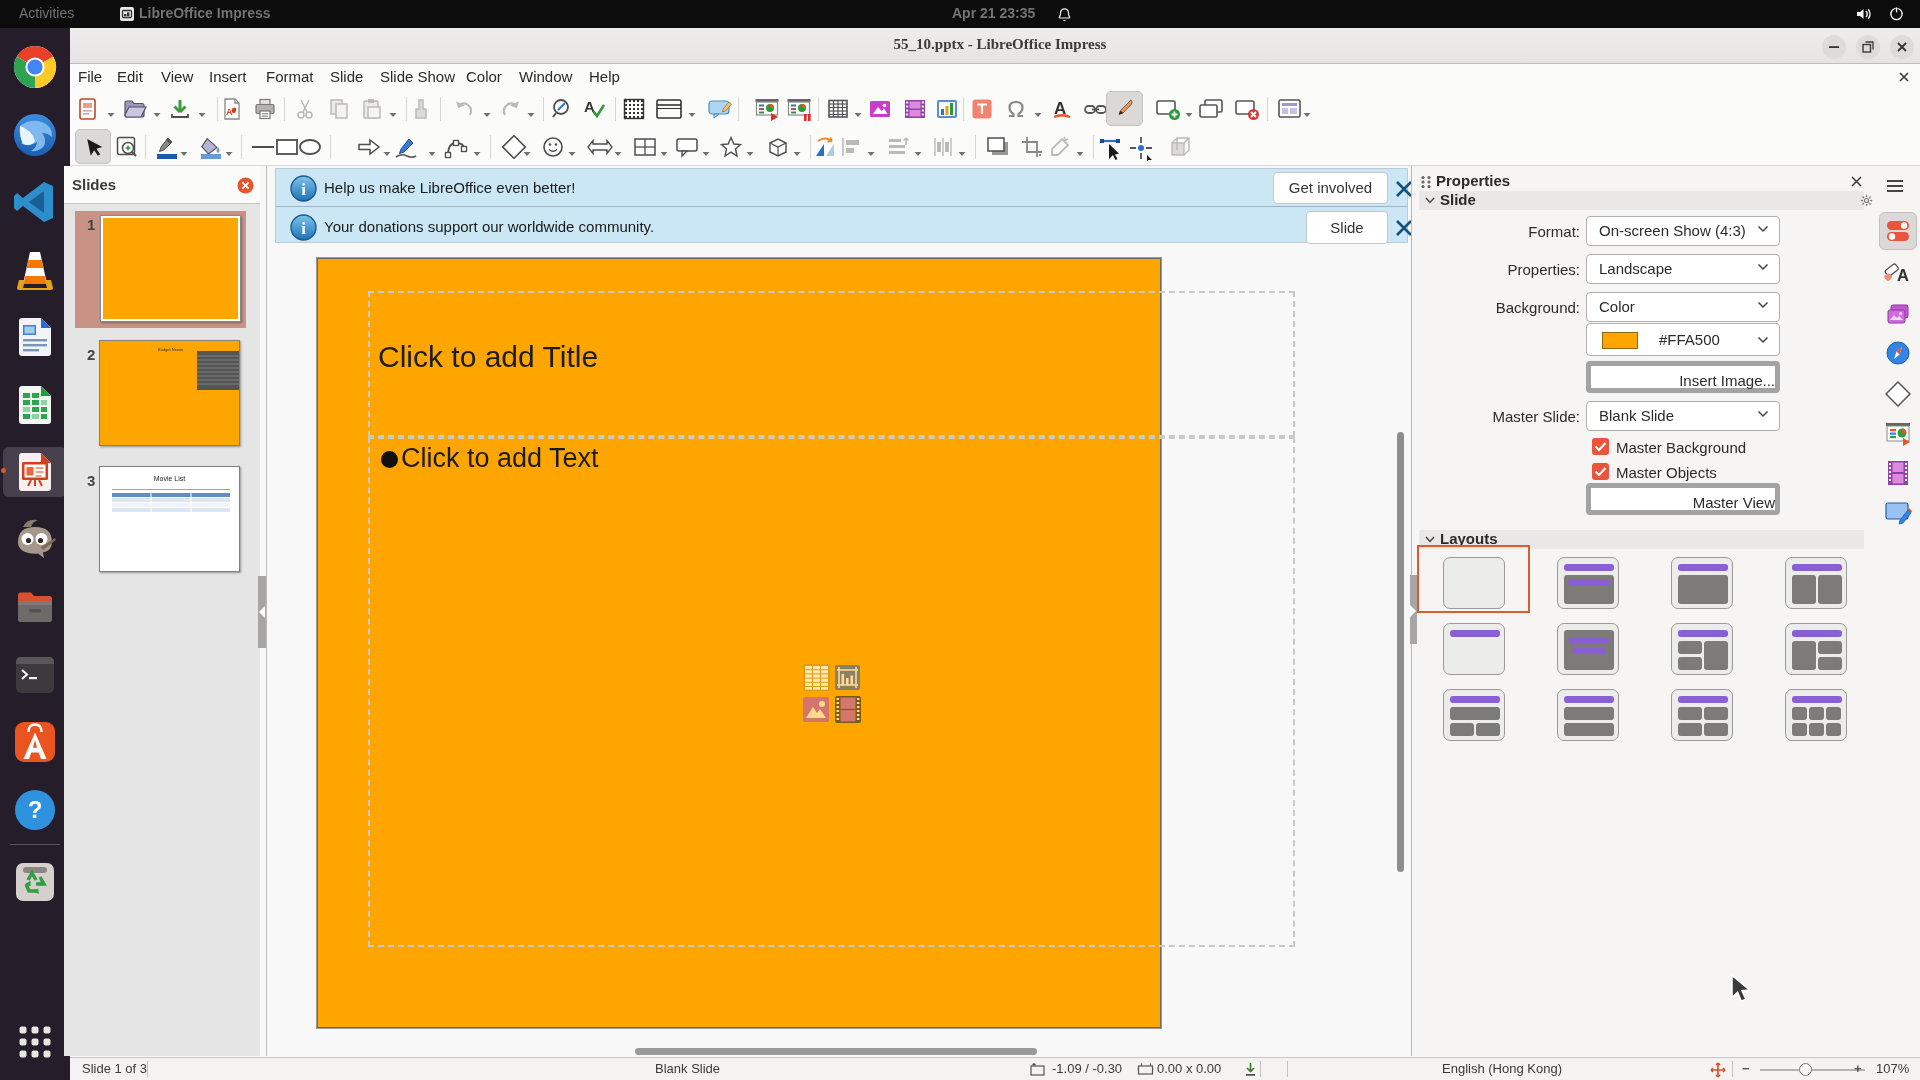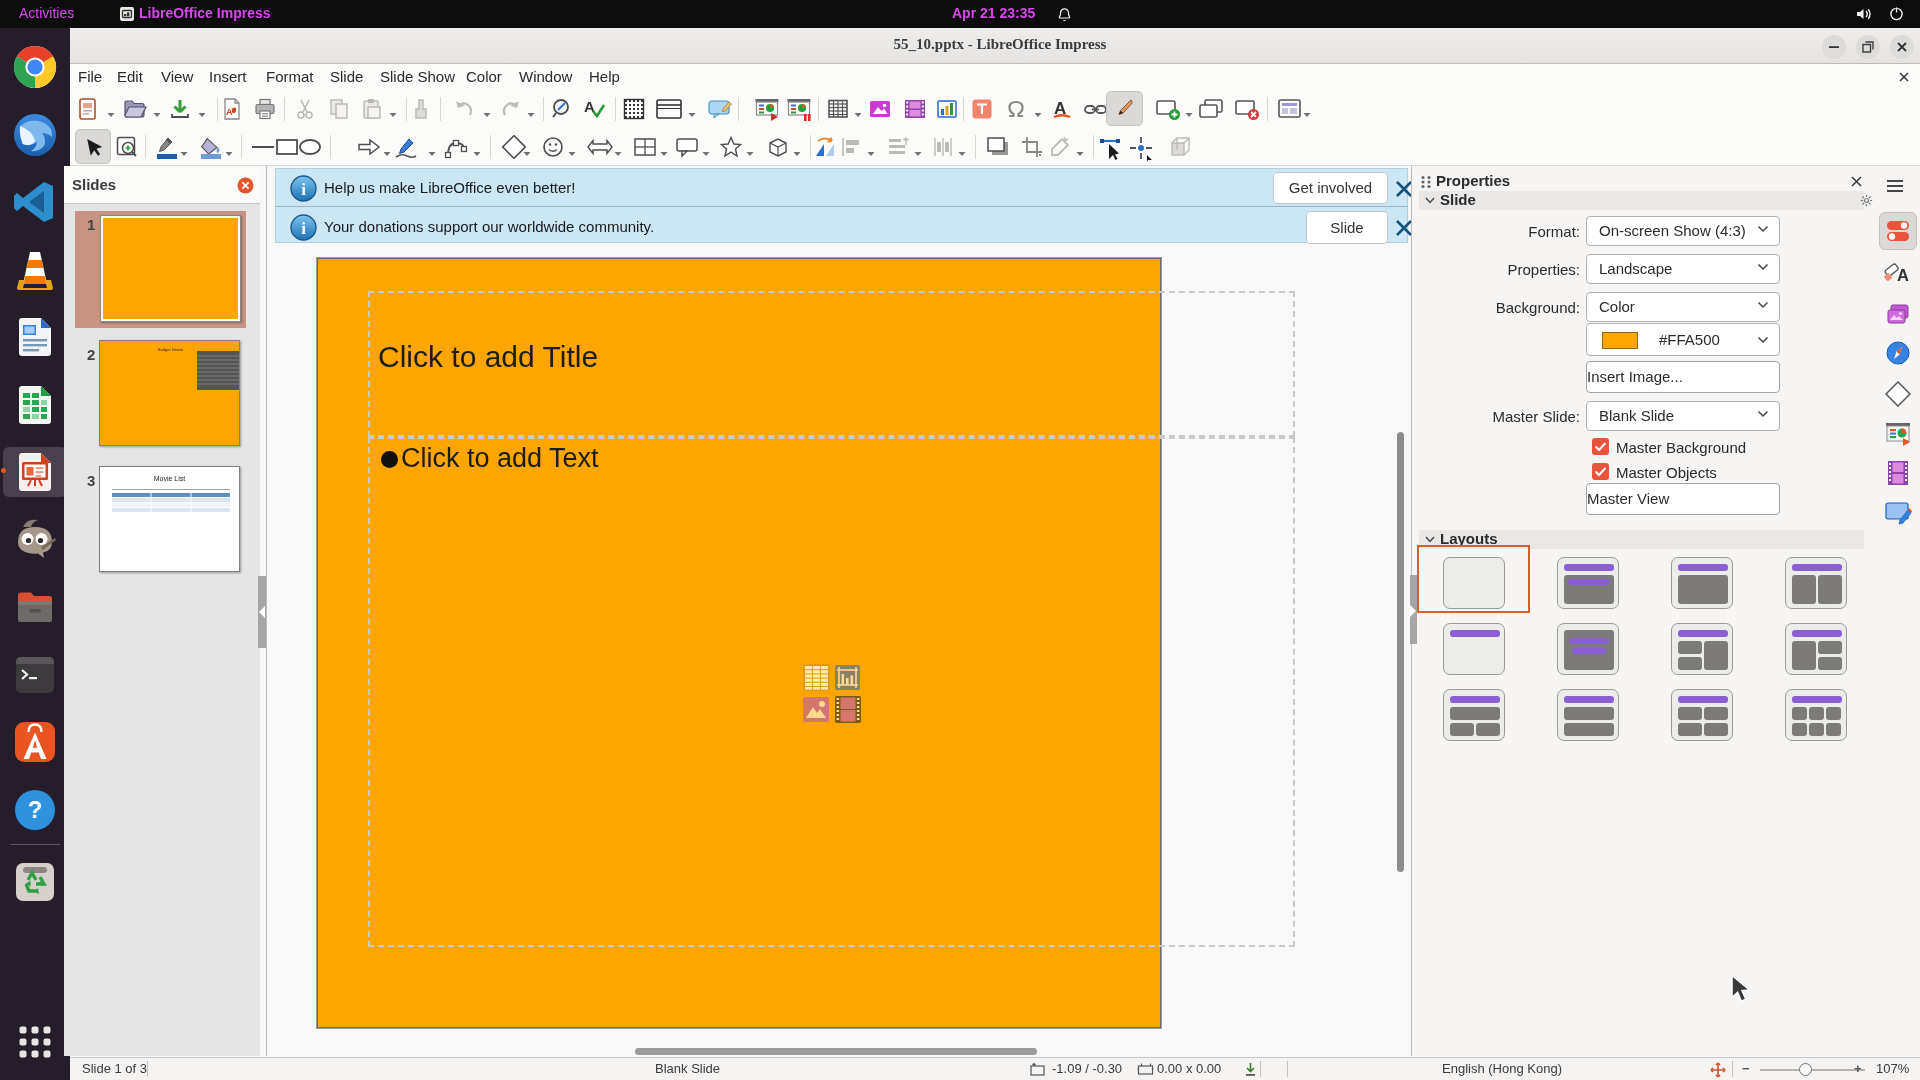--- a/index.html
+++ b/index.html
@@ -1,21 +1,21 @@
 <!DOCTYPE html>
 <html><head>
 <meta charset="utf-8">
 <style>
 * { margin:0; padding:0; box-sizing:border-box; }
 html,body { width:1920px; height:1080px; overflow:hidden; font-family:"Liberation Sans",sans-serif; }
 .abs { position:absolute; }
 #stage { position:relative; width:1920px; height:1080px; background:#f8f8f8; }
 
 
-#topbar { left:0; top:0; width:1920px; height:28px; background:#0c0c0c; color:#d946ef; font-size:14px; }
+#topbar { left:0; top:0; width:1920px; height:28px; background:#0c0c0c; color:#737373; font-size:14px; }
 #topbar .act { position:absolute; left:19px; top:5px; }
 #topbar .appname { position:absolute; left:139px; top:5px; font-weight:bold; }
 #topbar .clock { position:absolute; left:952px; top:5px; font-weight:bold; }
 
 
 #dock { left:0; top:28px; width:70px; height:1052px; background:#261d2b; }
 .dicon { position:absolute; left:11px; width:48px; height:48px; }
 
 
 #titlebar { left:70px; top:28px; width:1860px; height:36px; background:linear-gradient(#eeedec,#e6e4e2); border-bottom:1px solid #bfbdbb;font-family:Liberation Serif, serif; }
@@ -43,21 +43,21 @@
 .nbtn { position:absolute; background:#fff; border:1px solid #c9c7c5; border-radius:4px; font-size:15px; color:#333; text-align:center; }
 #slide { position:absolute; left:50px; top:92px; width:844px; height:770px; background:#ffa500; border:1px solid #6a6a6a; outline:1px solid #9a9a9a; }
 .dashed { position:absolute; border:2px dashed #c9c9c9; }
 
 
 #props { left:1412px; top:166px; width:466px; height:890px; background:#f6f5f4; font-size:15px; color:#2b2b2b; }
 .secband { position:absolute; left:7px; width:445px; height:19px; background:#e9e8e7; }
 .combo { position:absolute; left:174px; width:194px; height:30px; background:#fff; border:1px solid #b2b0ae; border-radius:4px; }
 .combo .txt { position:absolute; left:12px; top:5px; font-size:15px; color:#2b2b2b; }
 .combo .chev { position:absolute; right:10px; top:8px; }
-.pbtn { position:absolute; left:174px; width:194px; height:32px; background:#fff; border:1px solid #a3a3a3; border-radius:4px; text-align:left; line-height:30px; }
+.pbtn { position:absolute; left:174px; width:194px; height:32px; background:#fff; border:5px solid #a3a3a3; border-radius:4px; text-align:right; line-height:30px; }
 .plabel { position:absolute; text-align:right; width:160px; left:8px; }
 .cb { position:absolute; left:180px; width:17px; height:17px; background:#e9543d; border-radius:3px; }
 .tile { position:absolute; width:62px; height:52px; background:#ececeb; border:1px solid #9c9a98; border-radius:7px; }
 #tabstrip { left:1878px; top:166px; width:42px; height:890px; background:#f6f5f4; }
 
 
 #statusbar { left:70px; top:1057px; width:1850px; height:23px; background:#f4f3f2; border-top:1px solid #c8c6c4; font-size:13px; color:#3a3a3a; }
 #statusbar span { position:absolute; top:3px; }
 </style>
 </head>

